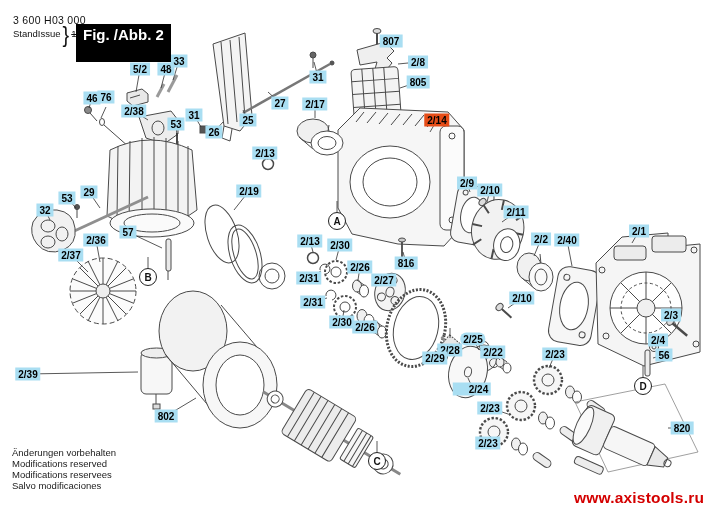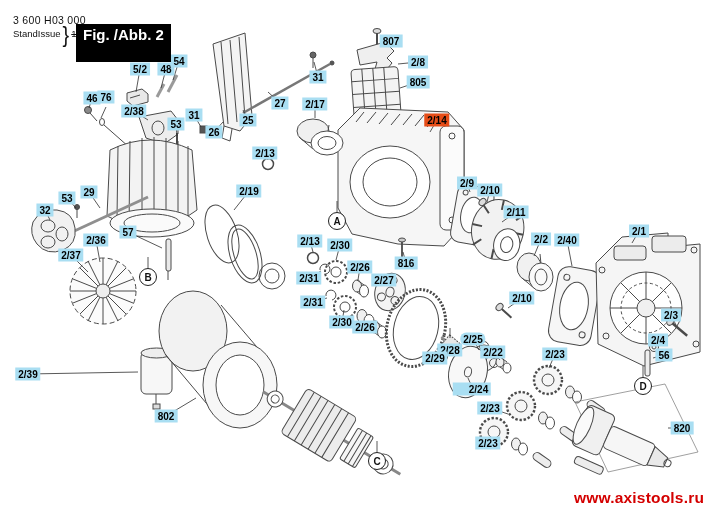--- a/index.html
+++ b/index.html
@@ -361,21 +361,21 @@
       <line x1="682" y1="428" x2="668" y2="428" class="leader"></line>
       <line x1="337" y1="212" x2="337" y2="201" class="leader"></line>
       <line x1="148" y1="268" x2="148" y2="257" class="leader"></line>
       <line x1="377" y1="452" x2="377" y2="441" class="leader"></line>
       <line x1="643" y1="377" x2="643" y2="366" class="leader"></line>
     </svg>
 
   <div id="label-layer">
       <div class="part-label" style="left: 140px; top: 69px;">5/2</div>
       <div class="part-label" style="left: 166px; top: 69px;">48</div>
-      <div class="part-label" style="left: 179px; top: 61px;">54</div>
+      <div class="part-label" style="left: 179px; top: 61px;">33</div>
       <div class="part-label" style="left: 92px; top: 98px;">46</div>
       <div class="part-label" style="left: 106px; top: 97px;">76</div>
       <div class="part-label" style="left: 134px; top: 111px;">2/38</div>
       <div class="part-label" style="left: 176px; top: 124px;">53</div>
       <div class="part-label" style="left: 194px; top: 115px;">31</div>
       <div class="part-label" style="left: 214px; top: 132px;">26</div>
       <div class="part-label" style="left: 248px; top: 120px;">25</div>
       <div class="part-label" style="left: 280px; top: 103px;">27</div>
       <div class="part-label" style="left: 318px; top: 77px;">31</div>
       <div class="part-label" style="left: 315px; top: 104px;">2/17</div>
@@ -438,15 +438,21 @@
       <div class="hcol">
         <span class="old-date">13-08</span>
         <span>18-01-31</span>
       </div>
     </div>
   </div>
   <div id="figbox">
     <span>Fig. /Abb. 2</span>
   </div>
 
+  <div id="footer">
+    <div>Änderungen vorbehalten</div>
+    <div>Modifications reserved</div>
+    <div>Modifications reservees</div>
+    <div>Salvo modificaciones</div>
+  </div>
 
   <div id="watermark">www.axistools.ru</div>
 </div>
 
 </body></html>

